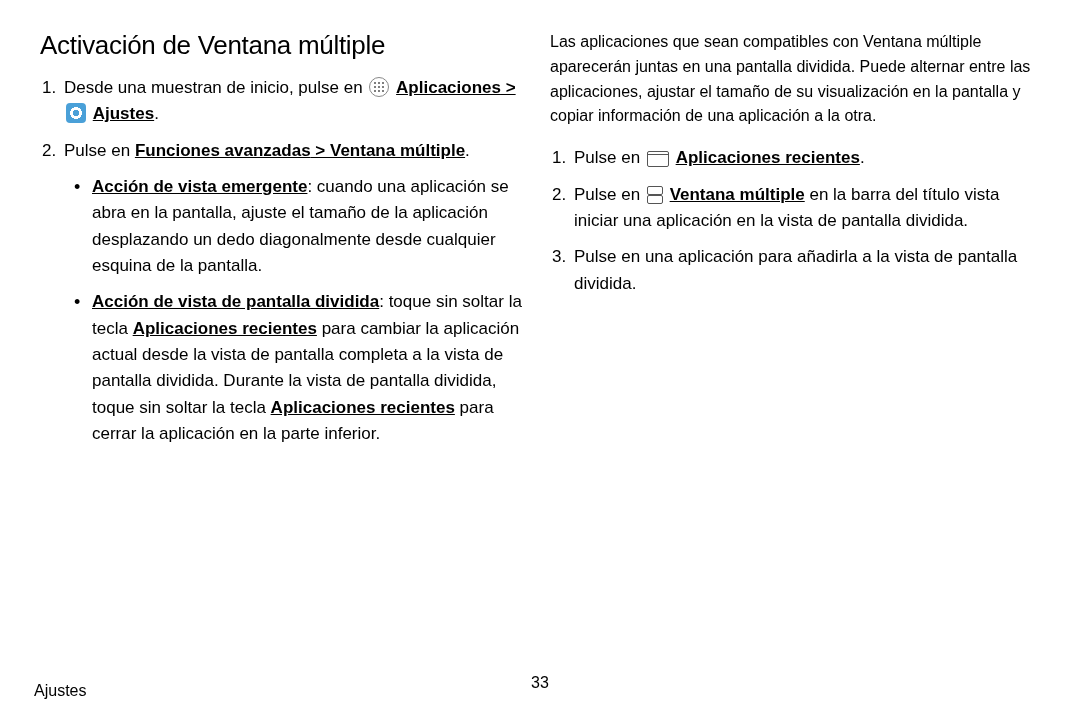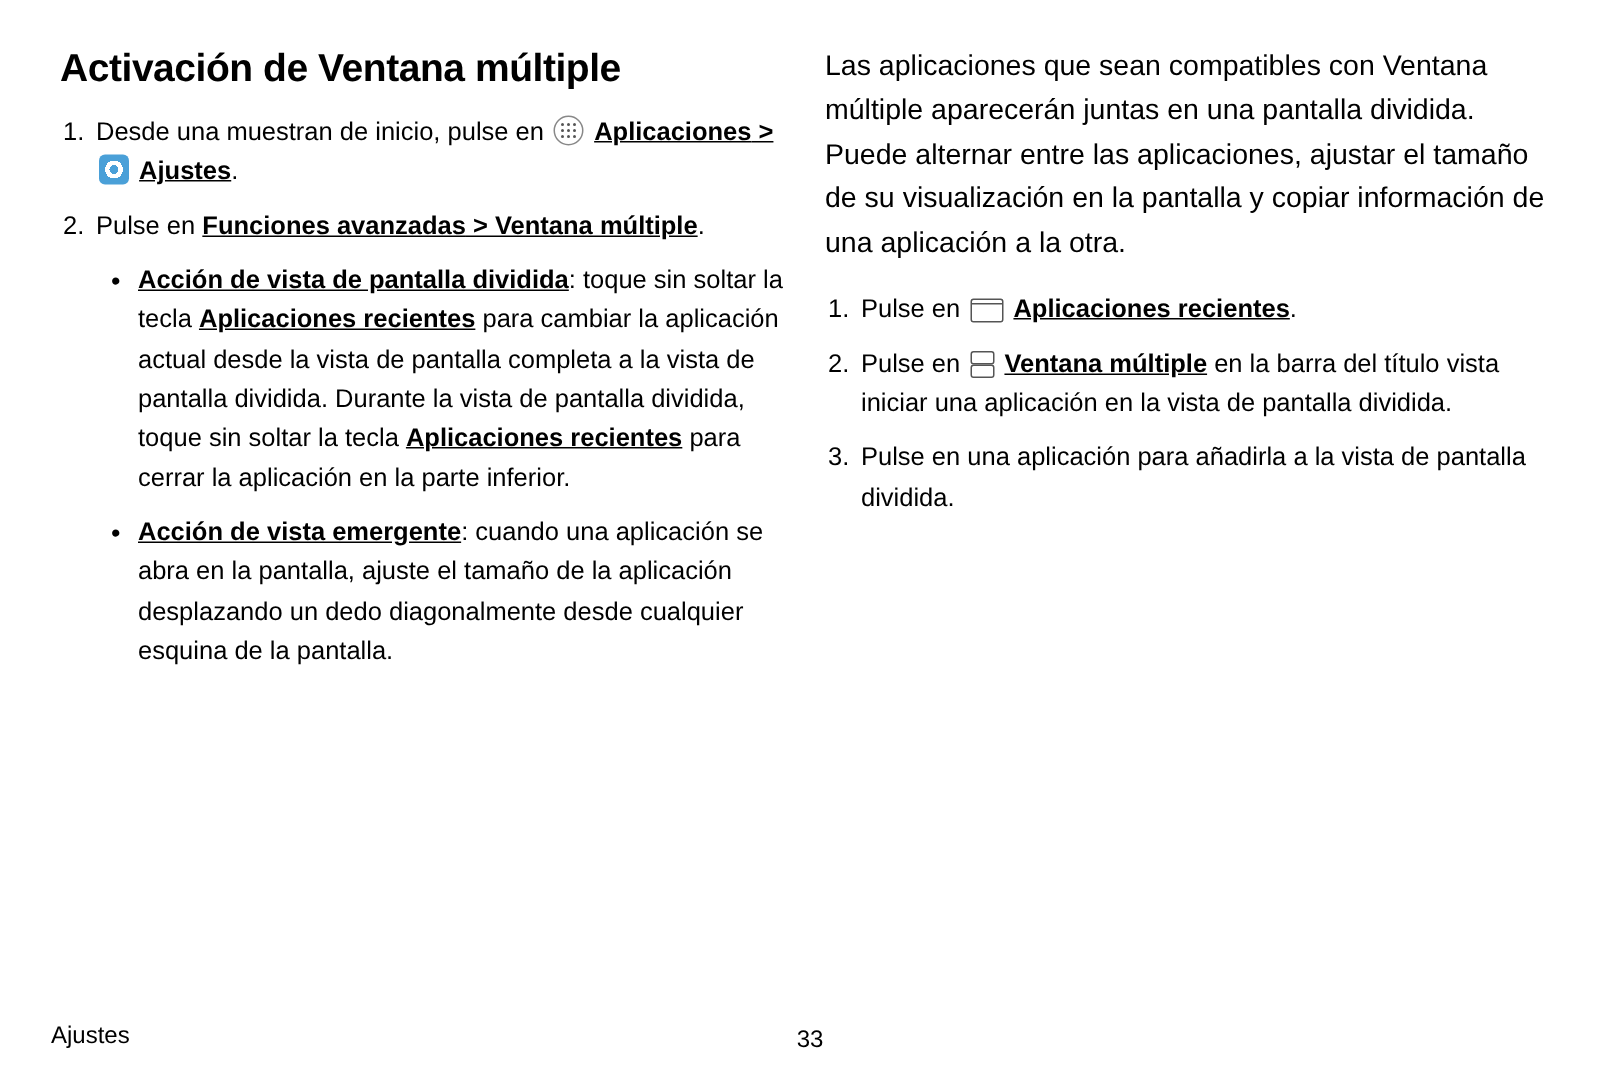--- a/index.html
+++ b/index.html
@@ -1,29 +1,29 @@
 <!DOCTYPE html>
 <html><head>
 <meta charset="utf-8">
 <style>
   * { box-sizing: border-box; margin: 0; padding: 0; }
   html, body { width: 1080px; height: 720px; background: #fff; font-family: Arial, Helvetica, sans-serif; color: #000; }
   .page { display: flex; flex-direction: row; width: 100%; height: 100%; padding: 30px 30px 20px 30px; position: relative; }
   .col { width: 50%; padding: 0 10px; }
-  h2 { font-size: 26px; font-weight: 700; margin-bottom: 14px; letter-spacing: -0.3px; }
+  h2 { font-size: 26px; font-weight: 400; margin-bottom: 14px; letter-spacing: -0.3px; }
   ol { list-style: none; padding-left: 24px; counter-reset: item; }
   ol > li { margin-bottom: 10px; position: relative; font-size: 17px; line-height: 1.55; }
   ol > li .num { position: absolute; left: -22px; top: 0; }
   ul { list-style: none; padding-left: 28px; margin-top: 10px; }
   ul > li { position: relative; margin-bottom: 10px; font-size: 17px; line-height: 1.55; }
   ul > li::before { content: "•"; position: absolute; left: -18px; top: 0; font-size: 18px; }
   b { font-weight: 700; text-decoration: underline; }
-  .intro { font-size: 19px; line-height: 1.55; margin-bottom: 16px; }
+  .intro { font-size: 16px; line-height: 1.55; margin-bottom: 16px; }
   .footer-left { position: absolute; bottom: 20px; left: 34px; font-size: 16px; }
-  .footer-page { position: absolute; bottom: 17px; left: 50%; transform: translateX(-50%); font-size: 16px; }
+  .footer-page { position: absolute; bottom: 28px; left: 50%; transform: translateX(-50%); font-size: 16px; }
 
   .icon { display: inline-flex; align-items: center; justify-content: center; vertical-align: -4px; margin: 0 2px; }
   .apps-icon { width: 20px; height: 20px; border: 1px solid #888; border-radius: 50%; position: relative; background: #fff; }
   .apps-icon .d { width: 2px; height: 2px; background: #555; position: absolute; border-radius: 1px; }
   .apps-icon .d1 { top: 4px; left: 4px; } .apps-icon .d2 { top: 4px; left: 8px; } .apps-icon .d3 { top: 4px; left: 12px; }
   .apps-icon .d4 { top: 8px; left: 4px; } .apps-icon .d5 { top: 8px; left: 8px; } .apps-icon .d6 { top: 8px; left: 12px; }
   .apps-icon .d7 { top: 12px; left: 4px; } .apps-icon .d8 { top: 12px; left: 8px; } .apps-icon .d9 { top: 12px; left: 12px; }
   .settings-icon { width: 20px; height: 20px; background: #4aa0d8; border-radius: 4px; position: relative; }
   .settings-icon::before { content: ""; position: absolute; top: 3px; left: 3px; width: 14px; height: 14px; background: radial-gradient(circle, #4aa0d8 3px, #fff 3px, #fff 6px, #4aa0d8 6px); border-radius: 50%; }
   .recent-icon { width: 22px; height: 16px; border: 1px solid #555; border-radius: 2px; position: relative; }
@@ -57,24 +57,24 @@
           </span>
         <b>Aplicaciones</b><b> &gt; </b>
         <span class="icon settings-icon"></span>
         <b>Ajustes</b><span>.</span>
       </li>
       <li>
         <span class="num">2.</span>
         <span>Pulse en </span><b>Funciones avanzadas</b><b> &gt; </b><b>Ventana múltiple</b><span>.</span>
         <ul>
           <li>
-            <b>Acción de vista de pantalla dividida</b><span>: toque sin soltar la tecla </span><b>Aplicaciones recientes</b><span> para cambiar la aplicación actual desde la vista de pantalla completa a la vista de pantalla dividida. Durante la vista de pantalla dividida, toque sin soltar la tecla </span><b>Aplicaciones recientes</b><span> para cerrar la aplicación en la parte inferior.</span>
+            <b>Acción de vista emergente</b><span>: cuando una aplicación se abra en la pantalla, ajuste el tamaño de la aplicación desplazando un dedo diagonalmente desde cualquier esquina de la pantalla.</span>
           </li>
           <li>
-            <b>Acción de vista emergente</b><span>: cuando una aplicación se abra en la pantalla, ajuste el tamaño de la aplicación desplazando un dedo diagonalmente desde cualquier esquina de la pantalla.</span>
+            <b>Acción de vista de pantalla dividida</b><span>: toque sin soltar la tecla </span><b>Aplicaciones recientes</b><span> para cambiar la aplicación actual desde la vista de pantalla completa a la vista de pantalla dividida. Durante la vista de pantalla dividida, toque sin soltar la tecla </span><b>Aplicaciones recientes</b><span> para cerrar la aplicación en la parte inferior.</span>
           </li>
         </ul>
       </li>
     </ol>
   </div>
 
   <div class="col">
     <p class="intro">Las aplicaciones que sean compatibles con Ventana múltiple aparecerán juntas en una pantalla dividida. Puede alternar entre las aplicaciones, ajustar el tamaño de su visualización en la pantalla y copiar información de una aplicación a la otra.</p>
     <ol>
       <li>

